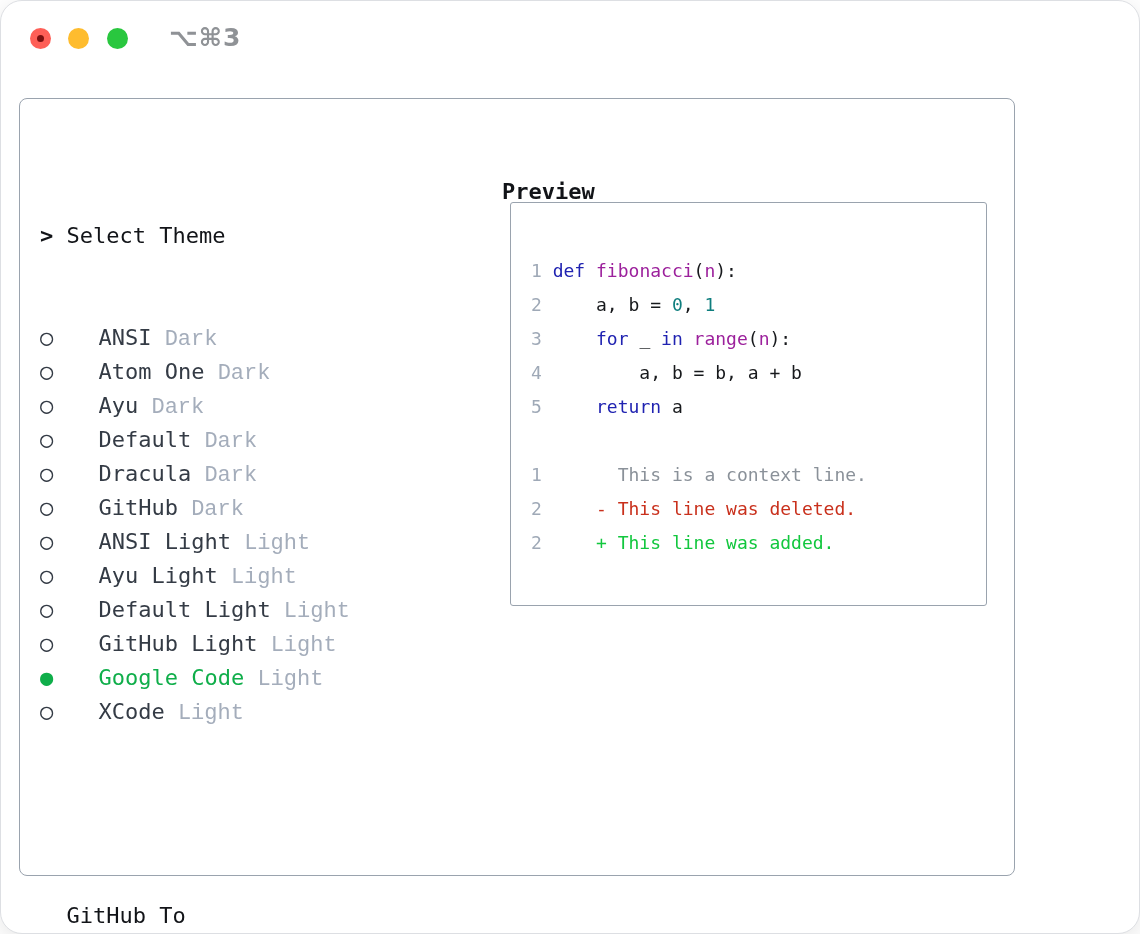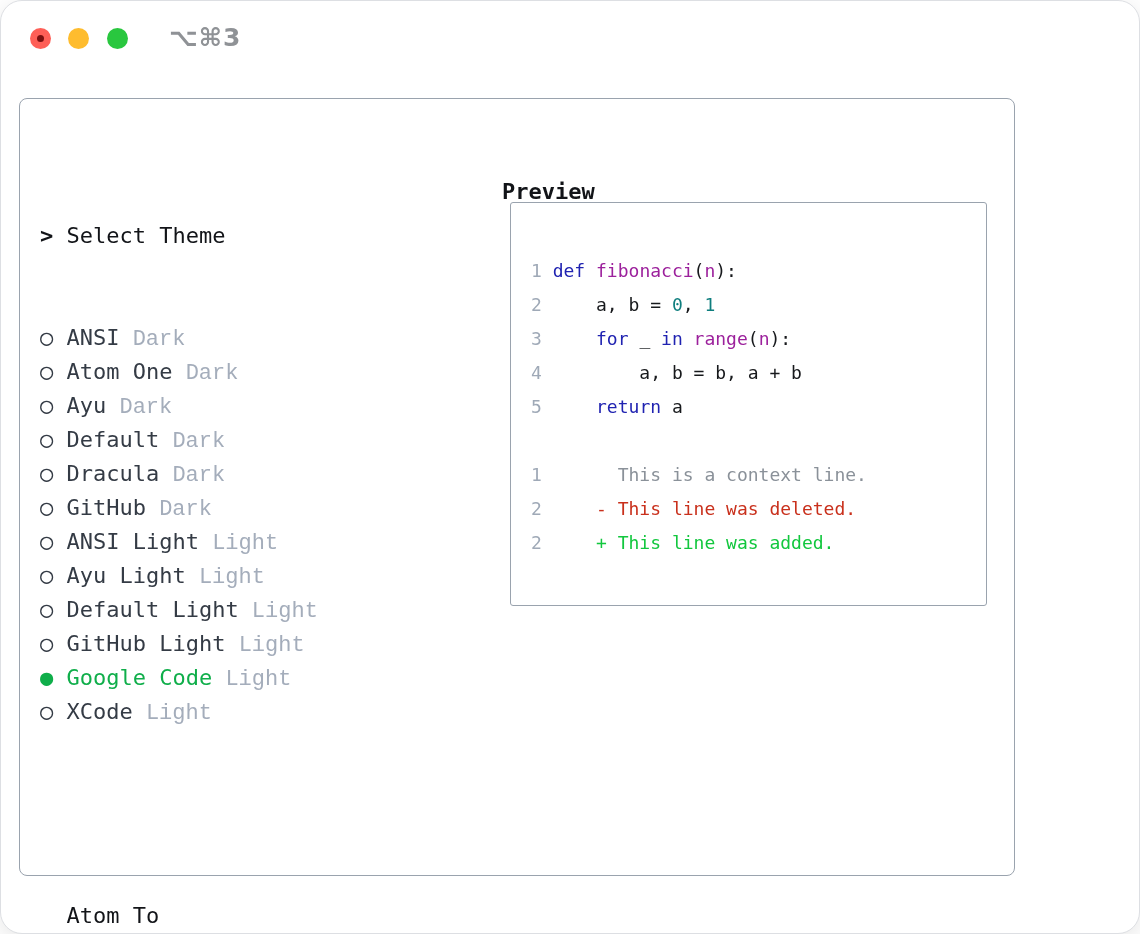--- a/index.html
+++ b/index.html
@@ -24,21 +24,21 @@
   
   .left-col{position:absolute;left:20px;top:52px;font-size:22px;line-height:34px;
     white-space:pre;color:var(--item-text);}
   .row{height:34px;}
   .blank{height:34px;}
   .marker{display:inline-block;width:2ch;}
   .marker.on{color:var(--accent-green);}
   .cursor{font-weight:bold;color:var(--heading-text);}
   .heading{font-weight:normal;color:var(--heading-text);}
   .heading2{color:var(--heading-text);padding-left:2ch;}
-  .item-name{color:var(--item-text);}
+  .item-name{color:var(--item-text);margin-left:32px;}
   .row.selected .item-name{color:var(--accent-green);}
   .item-variant{color:var(--muted-text);font-family:Liberation Mono, monospace;}
   
   .preview-header{position:absolute;left:482px;top:52px;font-size:22px;line-height:34px;
     font-weight:bold;color:var(--heading-text);margin-top:24px;}
   .preview-box{position:absolute;left:490px;top:103px;width:475px;height:402px;
     border:1.5px solid var(--panel-border);border-radius:3px;background:#fff;}
   .code{position:absolute;left:20px;top:51px;font-size:18px;line-height:34px;white-space:pre;}
   .code-row{height:34px;min-height:34px;}
   .lineno{display:inline-block;width:2ch;color:var(--lineno-text);}
@@ -64,21 +64,21 @@
     <button class="light zoom"></button>
     <div class="win-title">⌥⌘3</div>
   </div>
 
   <div class="panel">
 
     <div class="left-col">
       <div class="row header-row"><span class="marker cursor">&gt;</span><span class="heading">Select Theme</span></div>
       <div id="theme-items"><div class="row"><span class="marker">○</span><span class="item-name">ANSI</span><span class="item-variant"> Dark</span></div><div class="row"><span class="marker">○</span><span class="item-name">Atom One</span><span class="item-variant"> Dark</span></div><div class="row"><span class="marker">○</span><span class="item-name">Ayu</span><span class="item-variant"> Dark</span></div><div class="row"><span class="marker">○</span><span class="item-name">Default</span><span class="item-variant"> Dark</span></div><div class="row"><span class="marker">○</span><span class="item-name">Dracula</span><span class="item-variant"> Dark</span></div><div class="row"><span class="marker">○</span><span class="item-name">GitHub</span><span class="item-variant"> Dark</span></div><div class="row"><span class="marker">○</span><span class="item-name">ANSI Light</span><span class="item-variant"> Light</span></div><div class="row"><span class="marker">○</span><span class="item-name">Ayu Light</span><span class="item-variant"> Light</span></div><div class="row"><span class="marker">○</span><span class="item-name">Default Light</span><span class="item-variant"> Light</span></div><div class="row"><span class="marker">○</span><span class="item-name">GitHub Light</span><span class="item-variant"> Light</span></div><div class="row selected"><span class="marker on">●</span><span class="item-name">Google Code</span><span class="item-variant"> Light</span></div><div class="row"><span class="marker">○</span><span class="item-name">XCode</span><span class="item-variant"> Light</span></div></div>
       <div class="row blank"></div>
-      <div class="row header-row"><span class="heading2">Atom To</span></div>
+      <div class="row header-row"><span class="heading2">GitHub To</span></div>
       
       
       
     </div>
 
     <div class="preview-header">Preview</div>
 
     <div class="preview-box">
       <div class="code" id="code-lines"><div class="code-row"><span class="lineno">1</span><span class="tok-keyword">def</span><span class="tok-plain"> </span><span class="tok-function">fibonacci</span><span class="tok-plain">(</span><span class="tok-param">n</span><span class="tok-plain">):</span></div><div class="code-row"><span class="lineno">2</span><span class="tok-plain">    a, b = </span><span class="tok-number">0</span><span class="tok-plain">, </span><span class="tok-number">1</span></div><div class="code-row"><span class="lineno">3</span><span class="tok-plain">    </span><span class="tok-keyword">for</span><span class="tok-plain"> _ </span><span class="tok-keyword">in</span><span class="tok-plain"> </span><span class="tok-function">range</span><span class="tok-plain">(</span><span class="tok-param">n</span><span class="tok-plain">):</span></div><div class="code-row"><span class="lineno">4</span><span class="tok-plain">        a, b = b, a + b</span></div><div class="code-row"><span class="lineno">5</span><span class="tok-plain">    </span><span class="tok-keyword">return</span><span class="tok-plain"> a</span></div><div class="code-row"><span class="lineno"></span></div><div class="code-row"><span class="lineno">1</span><span class="tok-context">      This is a context line.</span></div><div class="code-row"><span class="lineno">2</span><span class="tok-deleted">    - This line was deleted.</span></div><div class="code-row"><span class="lineno">2</span><span class="tok-added">    + This line was added.</span></div></div>
     </div>

